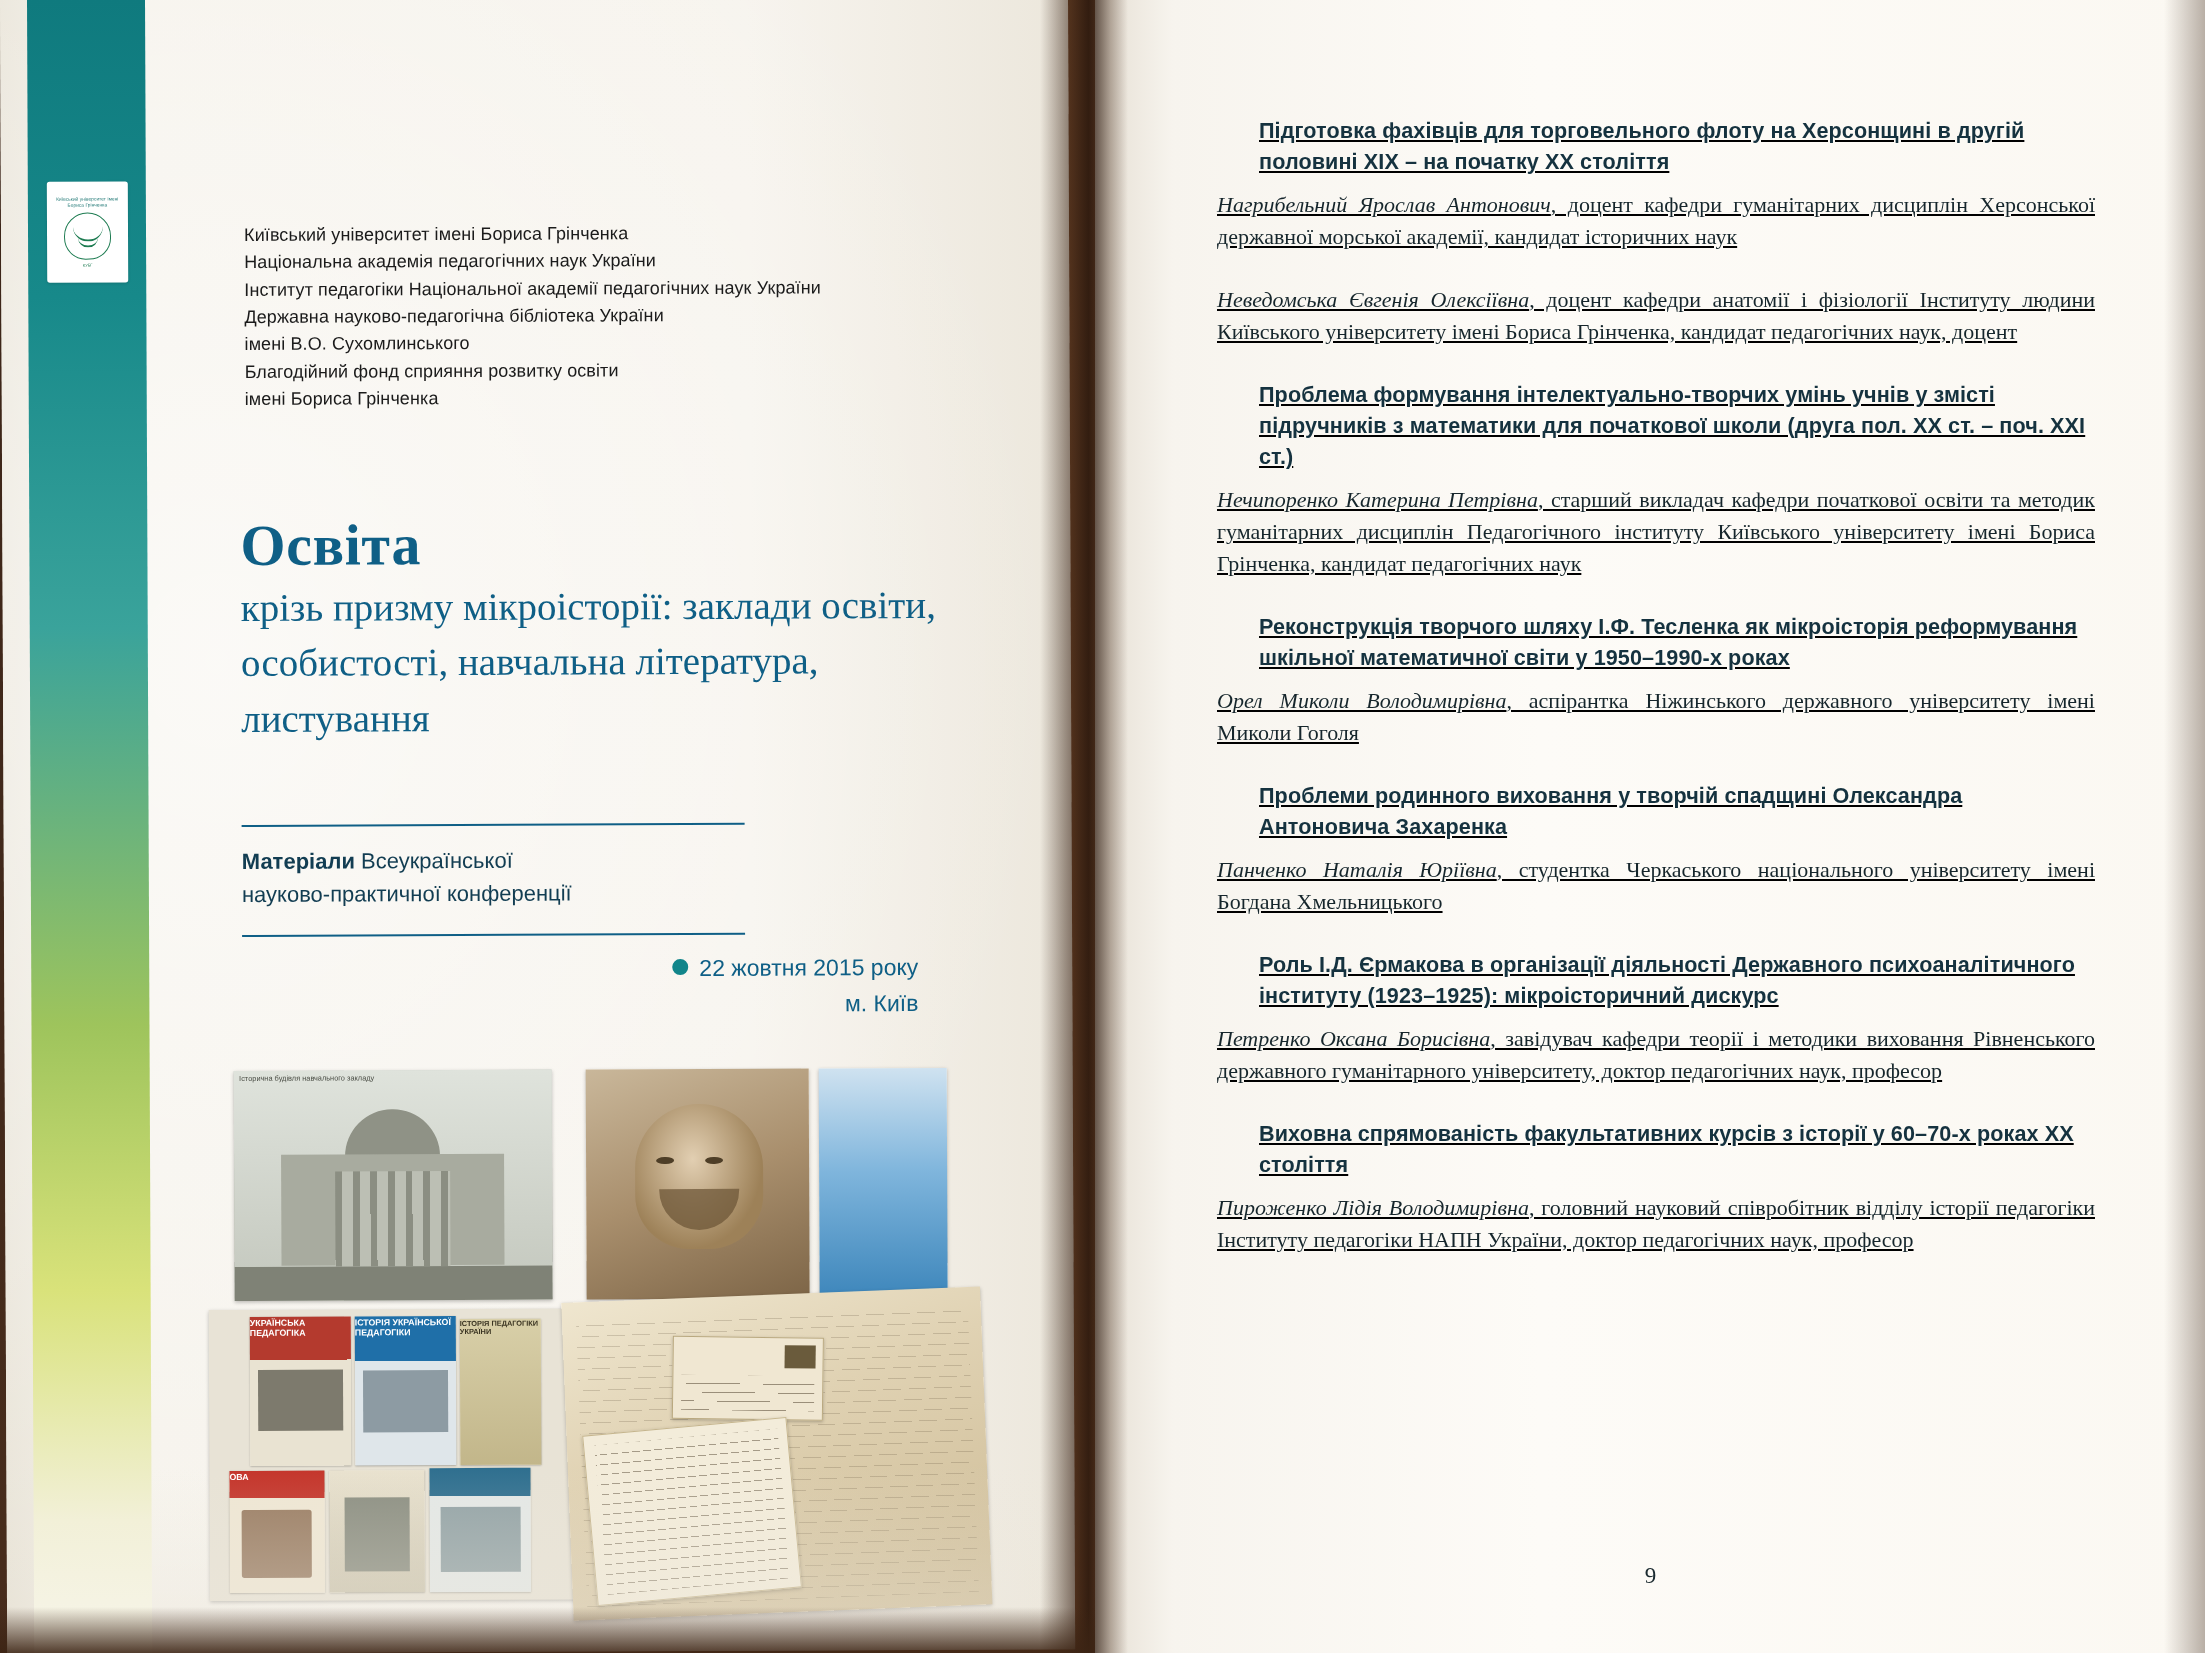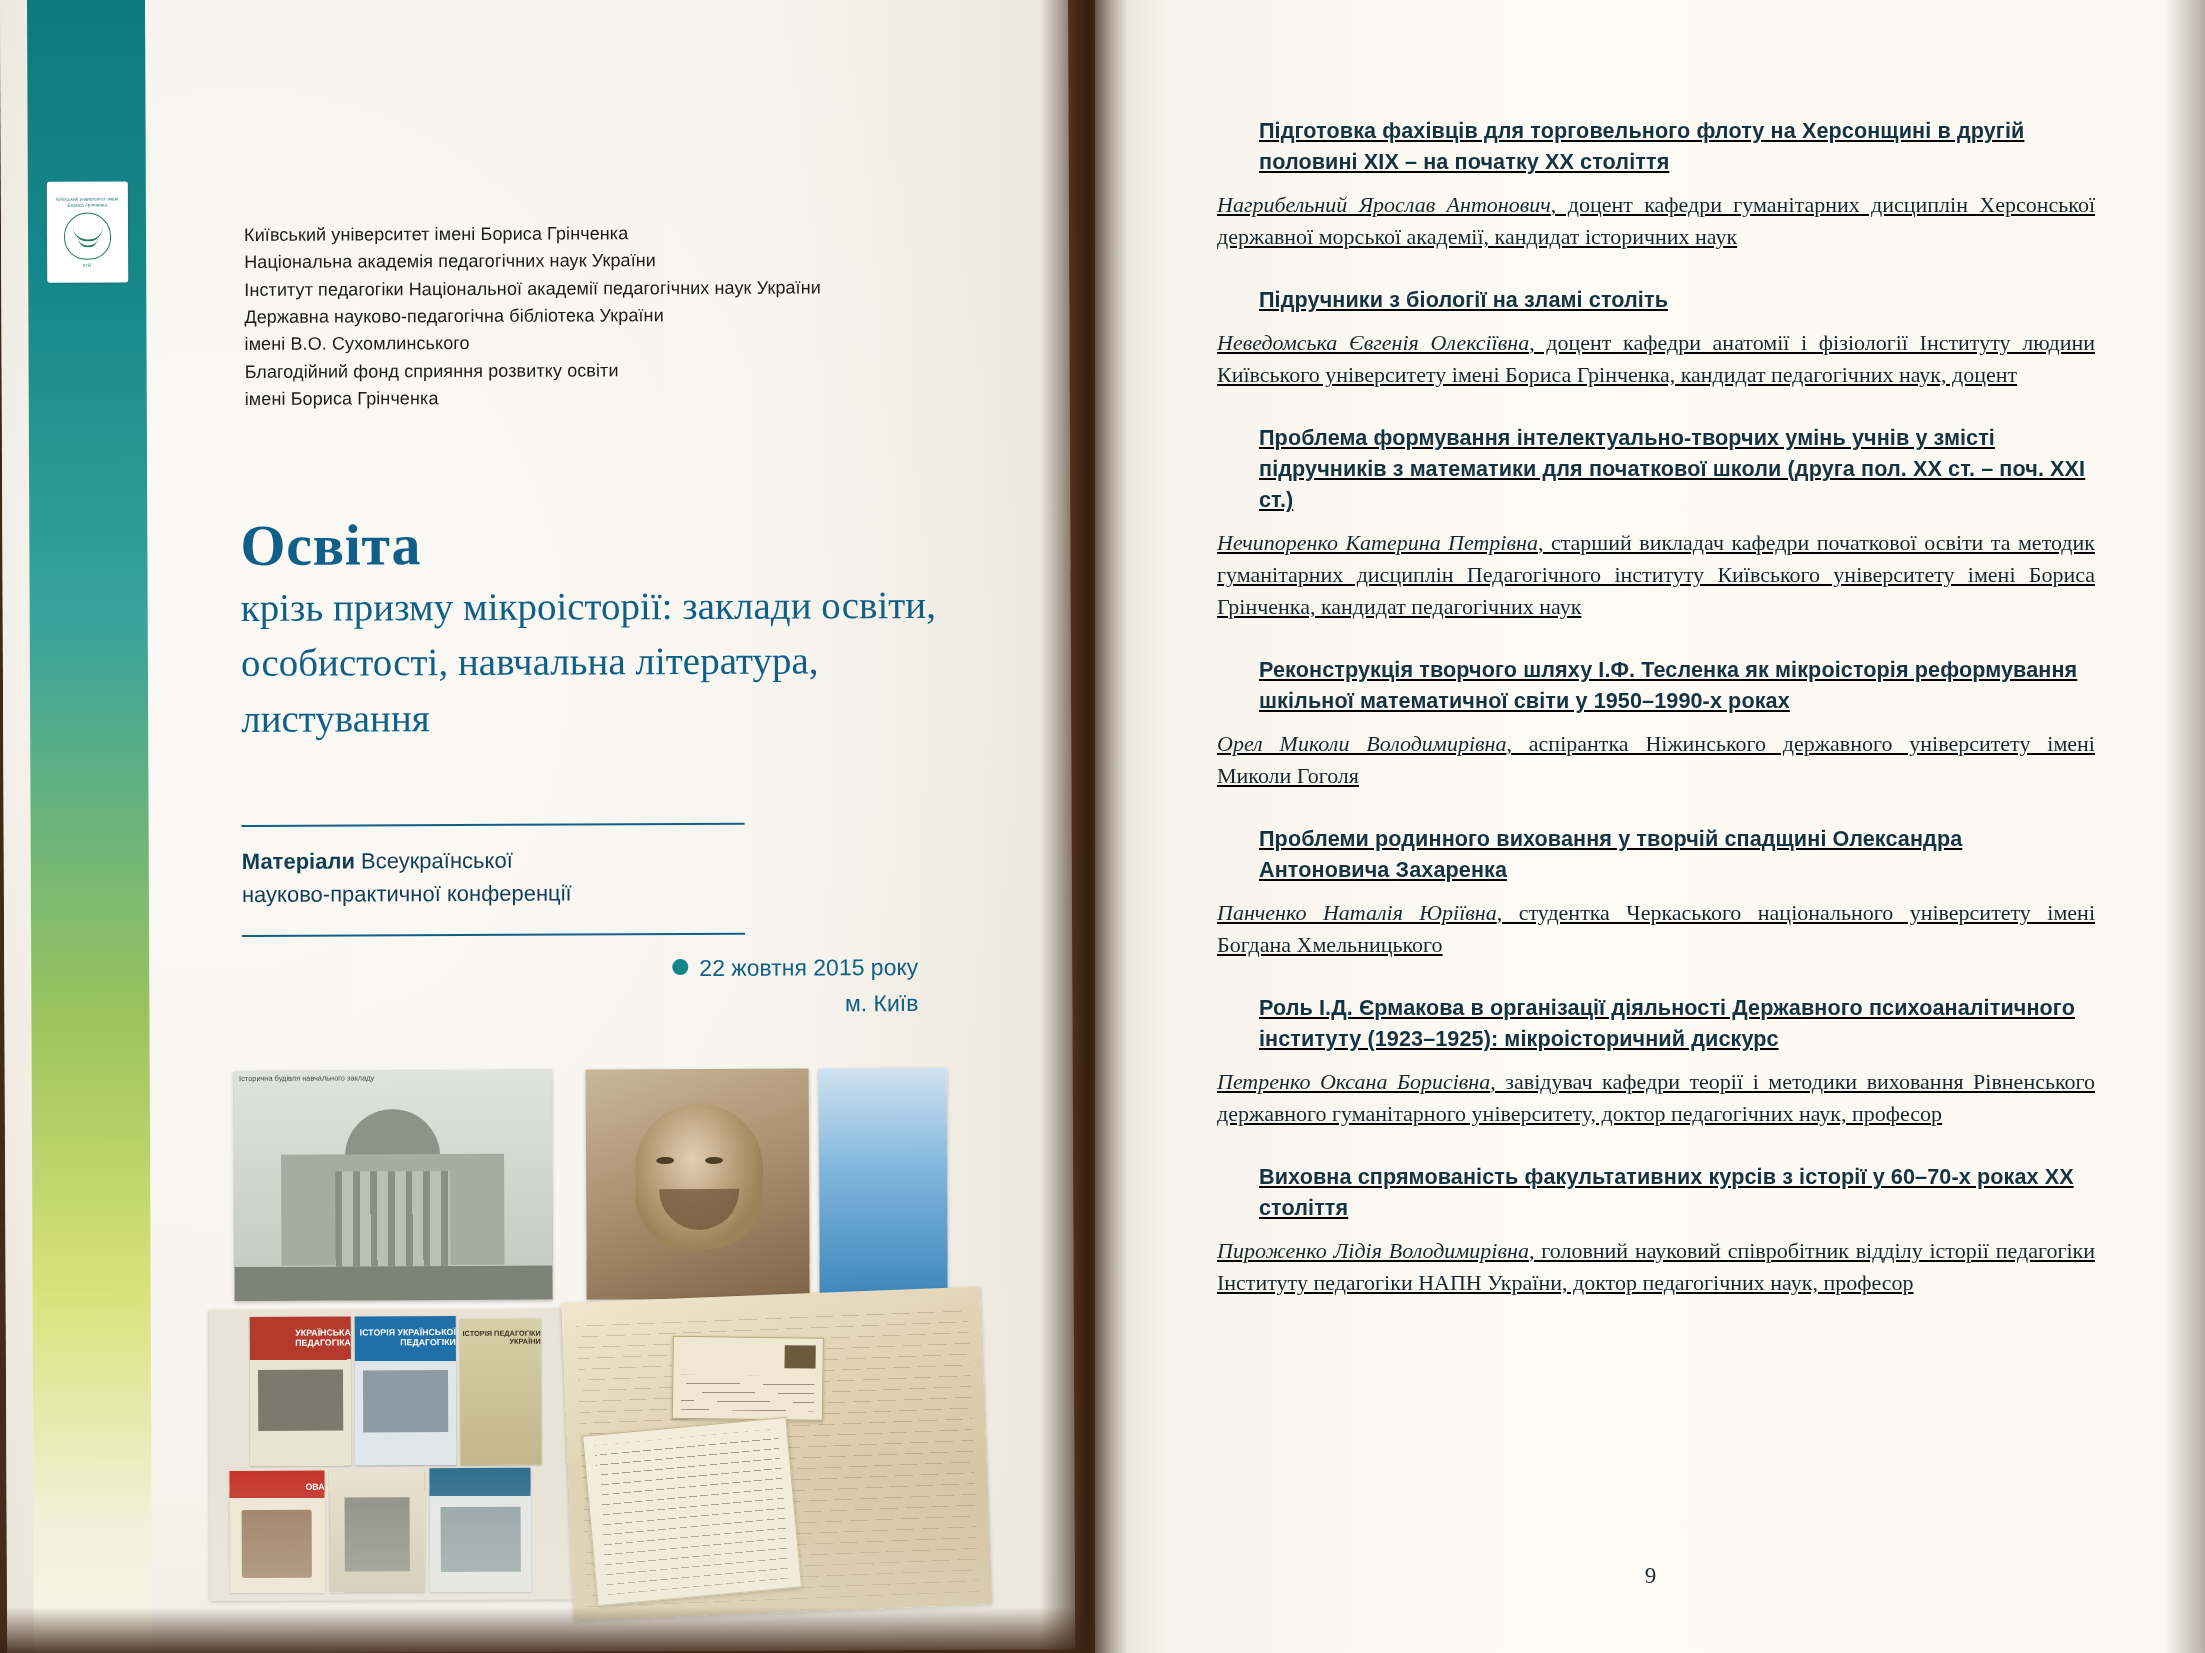--- a/index.html
+++ b/index.html
@@ -266,21 +266,21 @@
   .ph-blue {
     left: 611px; top: 4px; width: 128px; height: 230px;
     background: linear-gradient(180deg, #cfe2f0 0%, #7fb5dc 45%, #3d86bb 100%);
   }
 
   .ph-books {
     left: 0px; top: 243px; width: 378px; height: 291px;
     background: #e8e3d6;
   }
   .bk { position: absolute; box-shadow: 0 0.7px 2px rgba(0,0,0,0.3); }
-  .bk-t { font-size: 8.8px; color: #fff; text-align: right; padding-top: 11px; font-weight: bold; line-height: 1.15; }
+  .bk-t { font-size: 8.8px; color: #fff; text-align: left; padding-top: 1px; font-weight: bold; line-height: 1.15; }
   .bk1 { left: 41px; top: 6.8px; width: 101px; height: 149px; background: linear-gradient(180deg,#b43a2e 0 43px,#e9e3d2 43px 100%); }
   .bk1 .bk-t { color: #ffffff; }
   .bk1 .photo { position:absolute; left:8px; top:53px; width:85px; height:61px; background:#7d7a6d; }
   .bk2 { left: 146px; top: 6.8px; width: 101px; height: 149px; background: linear-gradient(180deg,#1f6fa8 0 45px,#dfe6ea 45px 100%); }
   .bk2 .photo { position:absolute; left:8px; top:54px; width:85px; height:62px; background:#8d9ba3; }
   .bk3 { left: 251px; top: 9.5px; width: 81px; height: 146px; background: linear-gradient(180deg,#d8cfa8,#c2b68a); }
   .bk3 .bk-t { color: #3a3422; font-size: 7.4px; }
   .bk4 { left: 20px; top: 161px; width: 95px; height: 122px; background: linear-gradient(180deg,#c4352b 0 27px,#efe7d4 27px 100%); }
   .bk4 .photo { position:absolute; left:12px; top:39px; width:70px; height:68px; background:#9a7d63; border-radius:2.7px; }
   .bk5 { left: 120px; top: 161px; width: 95px; height: 122px; background: linear-gradient(180deg,#e9e2cf,#cdc6b0); }
@@ -483,21 +483,20 @@
   <div class="page-right-inner"></div>
 
   <div class="content">
 
     <div class="entry">
       <div class="entry-title">Підготовка фахівців для торговельного флоту на Херсонщині в другій половині XIX – на початку XX століття</div>
       <div class="entry-author"><i>Нагрибельний Ярослав Антонович</i><span>, доцент кафедри гуманітарних дисциплін Херсонської державної морської академії, кандидат історичних наук</span></div>
     </div>
 
     <div class="entry">
-      <div class="entry-title">Підручники з біології на зламі століть</div>
       <div class="entry-author"><i>Неведомська Євгенія Олексіївна</i><span>, доцент кафедри анатомії і фізіології Інституту людини Київського університету імені Бориса Грінченка, кандидат педагогічних наук, доцент</span></div>
     </div>
 
     <div class="entry">
       <div class="entry-title">Проблема формування інтелектуально-творчих умінь учнів у змісті підручників з математики для початкової школи (друга пол. XX ст. – поч. XXI ст.)</div>
       <div class="entry-author"><i>Нечипоренко Катерина Петрівна</i><span>, старший викладач кафедри початкової освіти та методик гуманітарних дисциплін Педагогічного інституту Київського університету імені Бориса Грінченка, кандидат педагогічних наук</span></div>
     </div>
 
     <div class="entry">
       <div class="entry-title">Реконструкція творчого шляху І.Ф. Тесленка як мікроісторія реформування шкільної математичної світи у 1950–1990-х роках</div>

